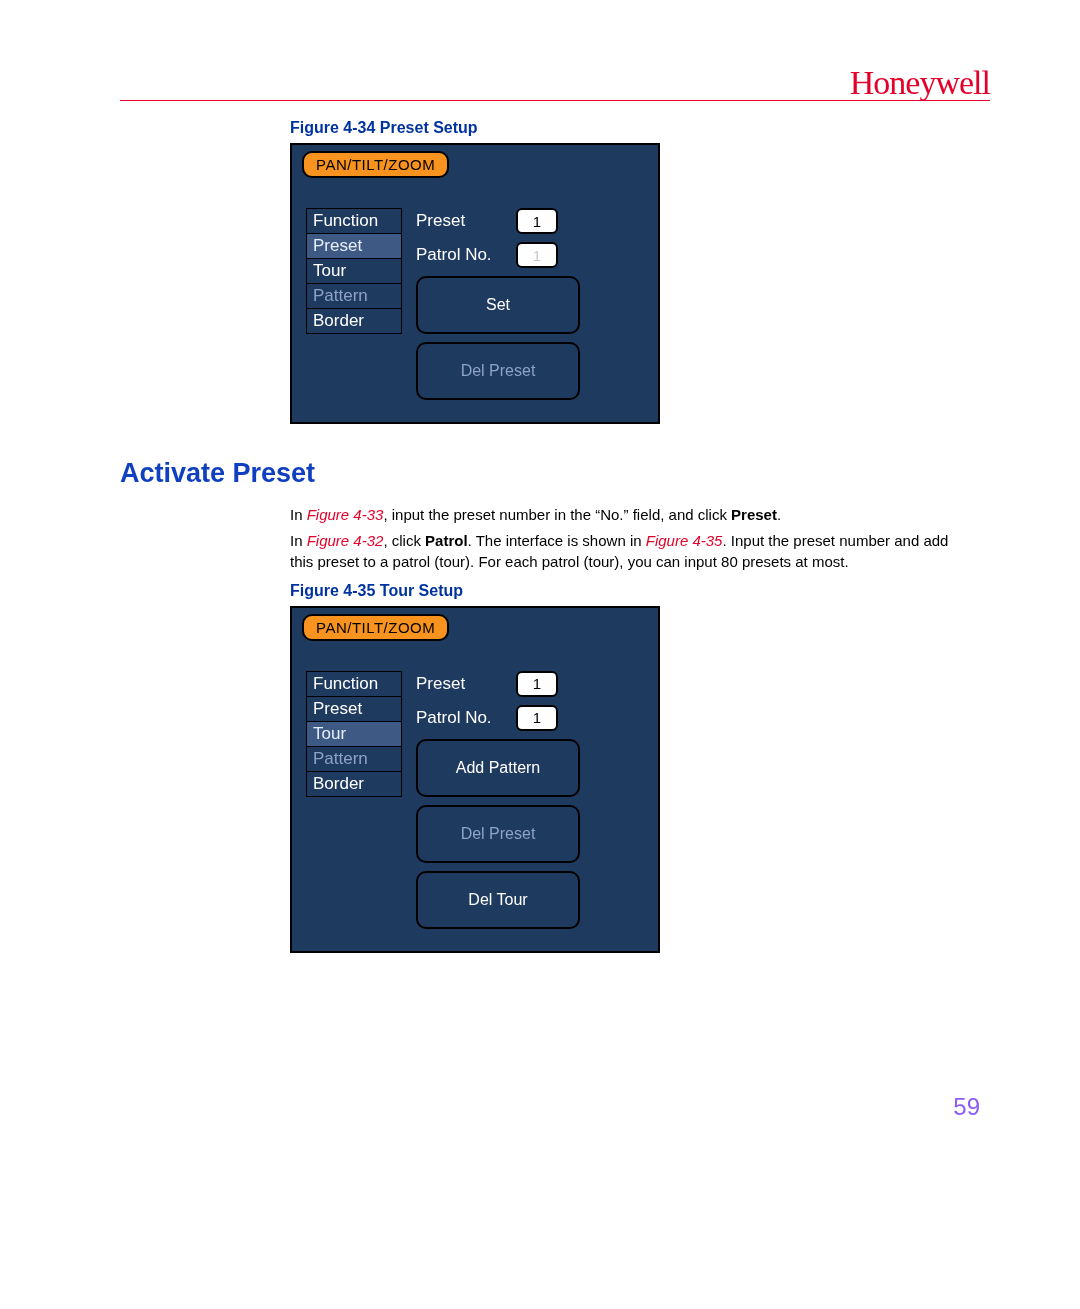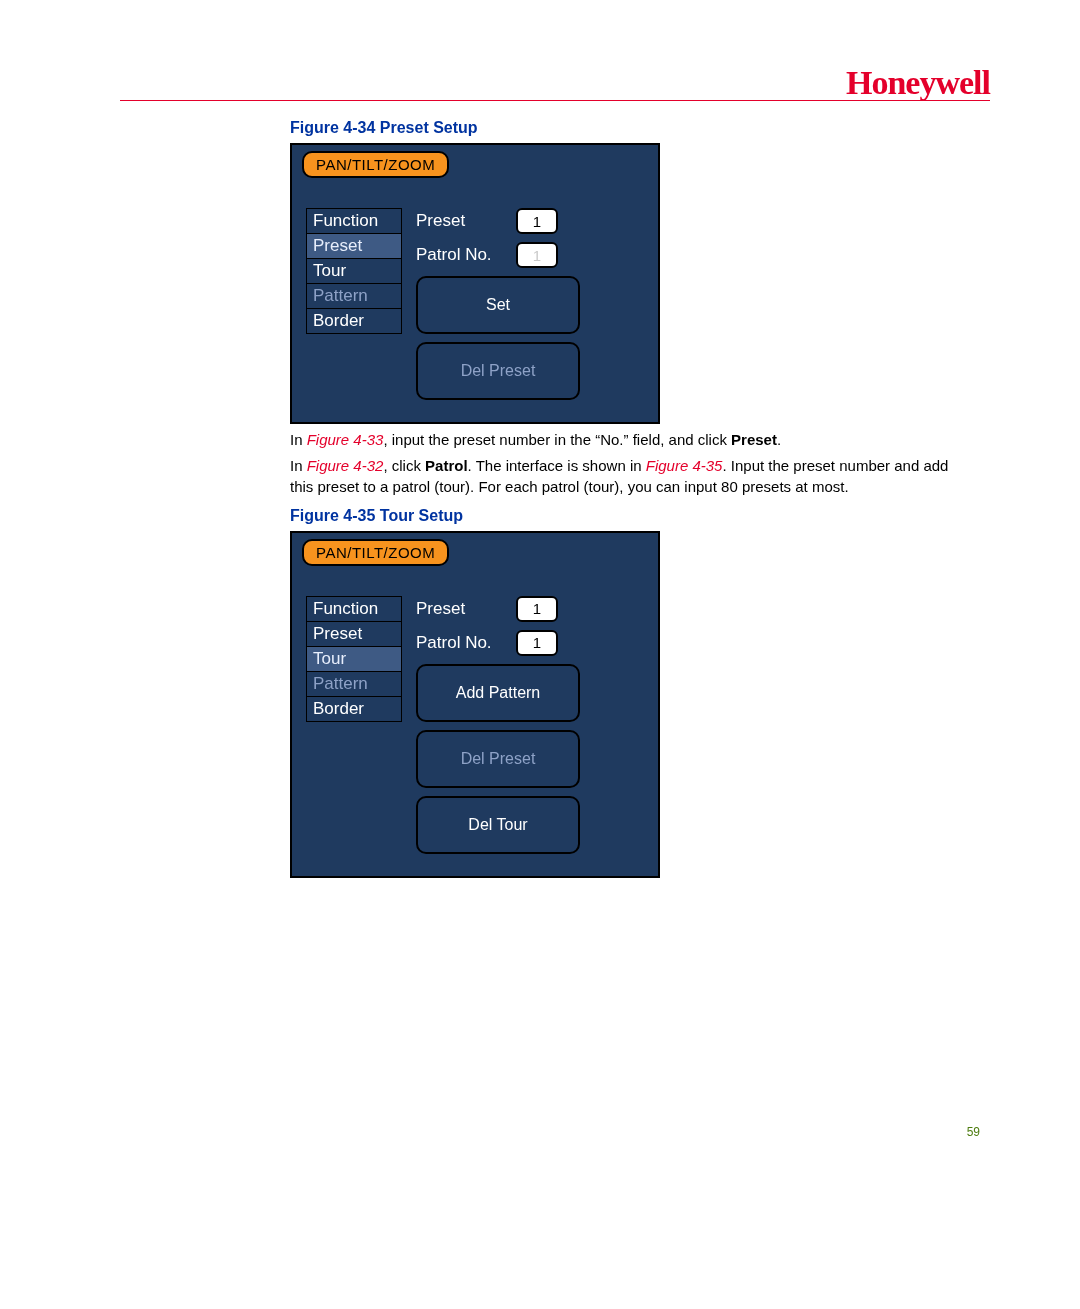--- a/index.html
+++ b/index.html
@@ -14,21 +14,21 @@
     box-sizing: border-box;
     width: 1080px;
     min-height: 1309px;
     position: relative;
   }
   .brand {
     position: absolute;
     top: 64px;
     right: 90px;
     font-family: Georgia, 'Times New Roman', serif;
-    font-weight: bold;
+    font-weight: normal;
     font-size: 34px;
     color: #e4002b;
     letter-spacing: -1px;
   }
   .rule {
     border: none;
     border-top: 1.5px solid #e4002b;
     margin: 30px 0 18px 0;
   }
   .fig-caption {
@@ -47,24 +47,24 @@
     font-size: 15px;
     color: #000;
     margin: 6px 0 6px 170px;
     line-height: 1.35;
     max-width: 660px;
   }
   .para .figref { color: #e4002b; font-style: italic; }
   .para b { font-weight: bold; }
   .pagenum {
     position: absolute;
-    bottom: 170px;
+    bottom: 188px;
     right: 100px;
-    font-size: 12px;
-    color: #4d7c0f;
+    font-size: 24px;
+    color: #8b5cf6;
   }
 
   
   .ptz-panel {
     width: 370px;
     margin-left: 170px;
     background: #1f3a5f;
     border: 2px solid #000;
     box-sizing: border-box;
     padding: 6px 10px 22px 10px;
@@ -175,20 +175,21 @@
         <div class="ptz-row">
           <span class="lbl">Patrol No.</span>
           <span class="ptz-input dim">1</span>
         </div>
         <div class="ptz-btn">Set</div>
         <div class="ptz-btn dimbtn">Del Preset</div>
       </div>
     </div>
   </div>
 
+  <div class="heading">Activate Preset</div>
 
   <p class="para">
     <span>In </span><span class="figref">Figure 4-33</span><span>, input the preset number in the “No.” field, and click </span><b>Preset</b><span>.</span>
   </p>
 
 
   <p class="para">
     <span>In </span><span class="figref">Figure 4-32</span><span>, click </span><b>Patrol</b><span>. The interface is shown in </span><span class="figref">Figure 4-35</span><span>. Input the preset number and add this preset to a patrol (tour). For each patrol (tour), you can input 80 presets at most.</span>
   </p>
 

